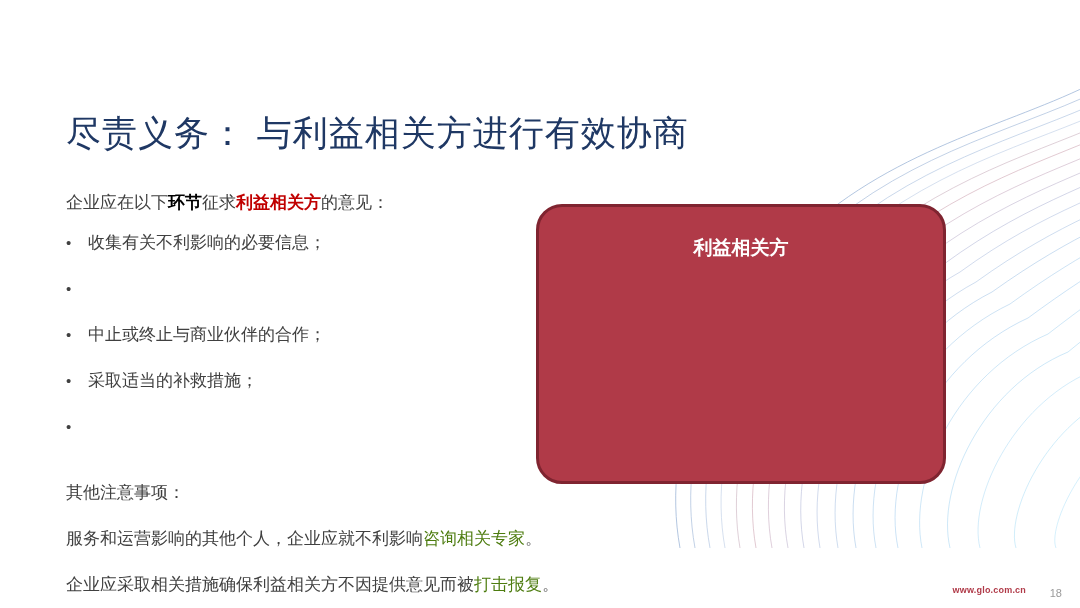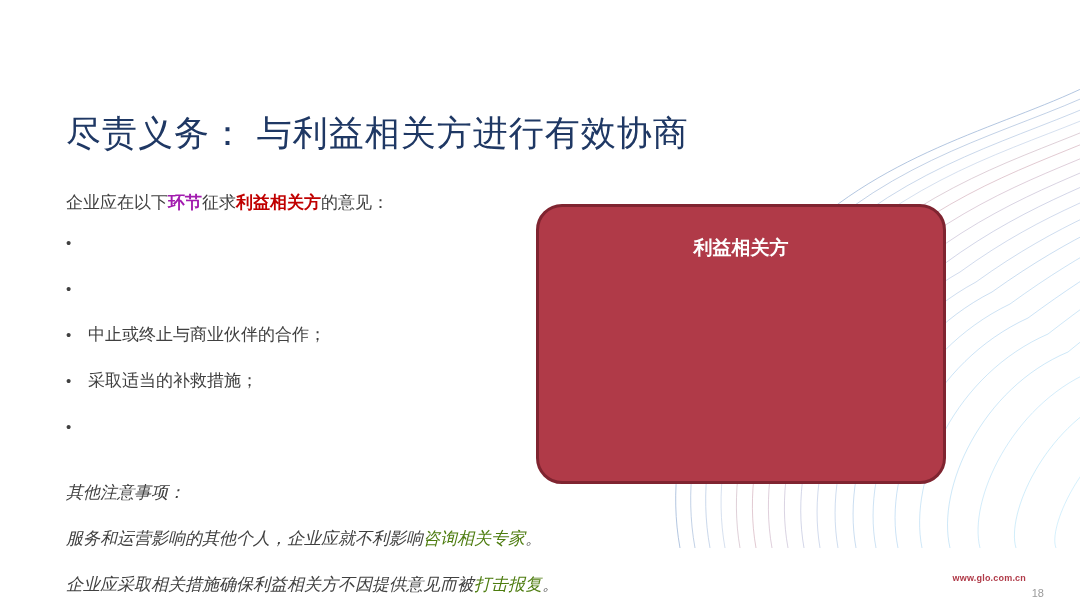--- a/index.html
+++ b/index.html
@@ -43,21 +43,21 @@
   }
   .intro {
     position: absolute;
     left: 66px;
     top: 142px;
     font-size: 17px;
     color: #404040;
     line-height: 26px;
   }
   .intro b {
-    color: #a21caf;
+    color: #000000;
     font-weight: bold;
   }
   .intro .red {
     color: #c00000;
     font-weight: bold;
   }
   .bullets {
     position: absolute;
     left: 66px;
     top: 182px;
@@ -83,21 +83,20 @@
     left: 66px;
     top: 432px;
     width: 640px;
   }
   .note-line {
     font-size: 17px;
     color: #404040;
     line-height: 26px;
     margin-bottom: 20px;
     white-space: nowrap;
-    font-style: italic;
   }
   .note-line .red {
     color: #4d7c0f;
   }
   .callout {
     position: absolute;
     left: 536px;
     top: 156px;
     width: 410px;
     height: 280px;
@@ -117,29 +116,29 @@
   }
   .callout-body {
     font-size: 15.5px;
     line-height: 26px;
     text-align: justify;
     text-align-last: center;
   }
   .footer-url {
     position: absolute;
     right: 54px;
-    bottom: 32px;
+    bottom: 20px;
     font-size: 9px;
     color: #b03a48;
     font-weight: bold;
     letter-spacing: 0.2px;
   }
   .page-num {
     position: absolute;
-    right: 36px;
+    right: 18px;
     bottom: 16px;
     font-size: 11px;
     color: #9a9a9a;
   }
 </style>
 </head>
 <body>
 
 <div class="slide">
 
@@ -169,20 +168,21 @@
 
   <div class="title">尽责义务： 与利益相关方进行有效协商</div>
 
   <div class="intro">
     <span>企业应在以下</span><b>环节</b><span>征求</span><span class="red">利益相关方</span><span>的意见：</span>
   </div>
 
   <div class="bullets">
     <div class="bullet">
       <span class="dot">•</span>
+      <span>收集有关不利影响的必要信息；</span>
     </div>
     <div class="bullet">
       <span class="dot">•</span>
     </div>
     <div class="bullet">
       <span class="dot">•</span>
       <span>中止或终止与商业伙伴的合作；</span>
     </div>
     <div class="bullet">
       <span class="dot">•</span>

